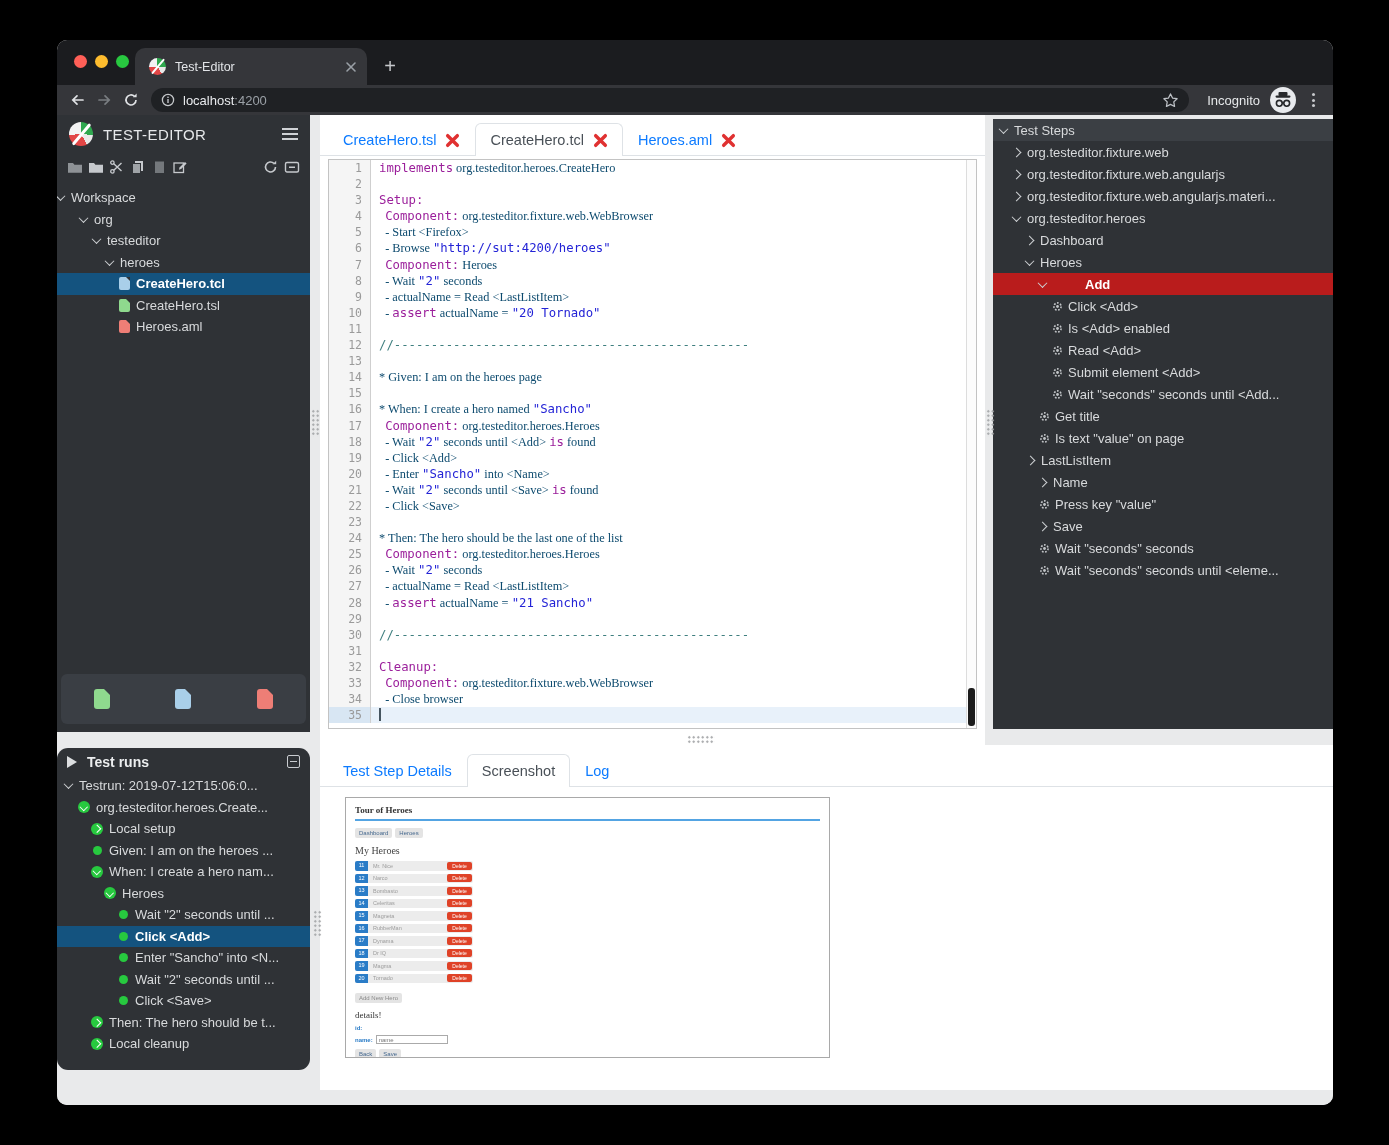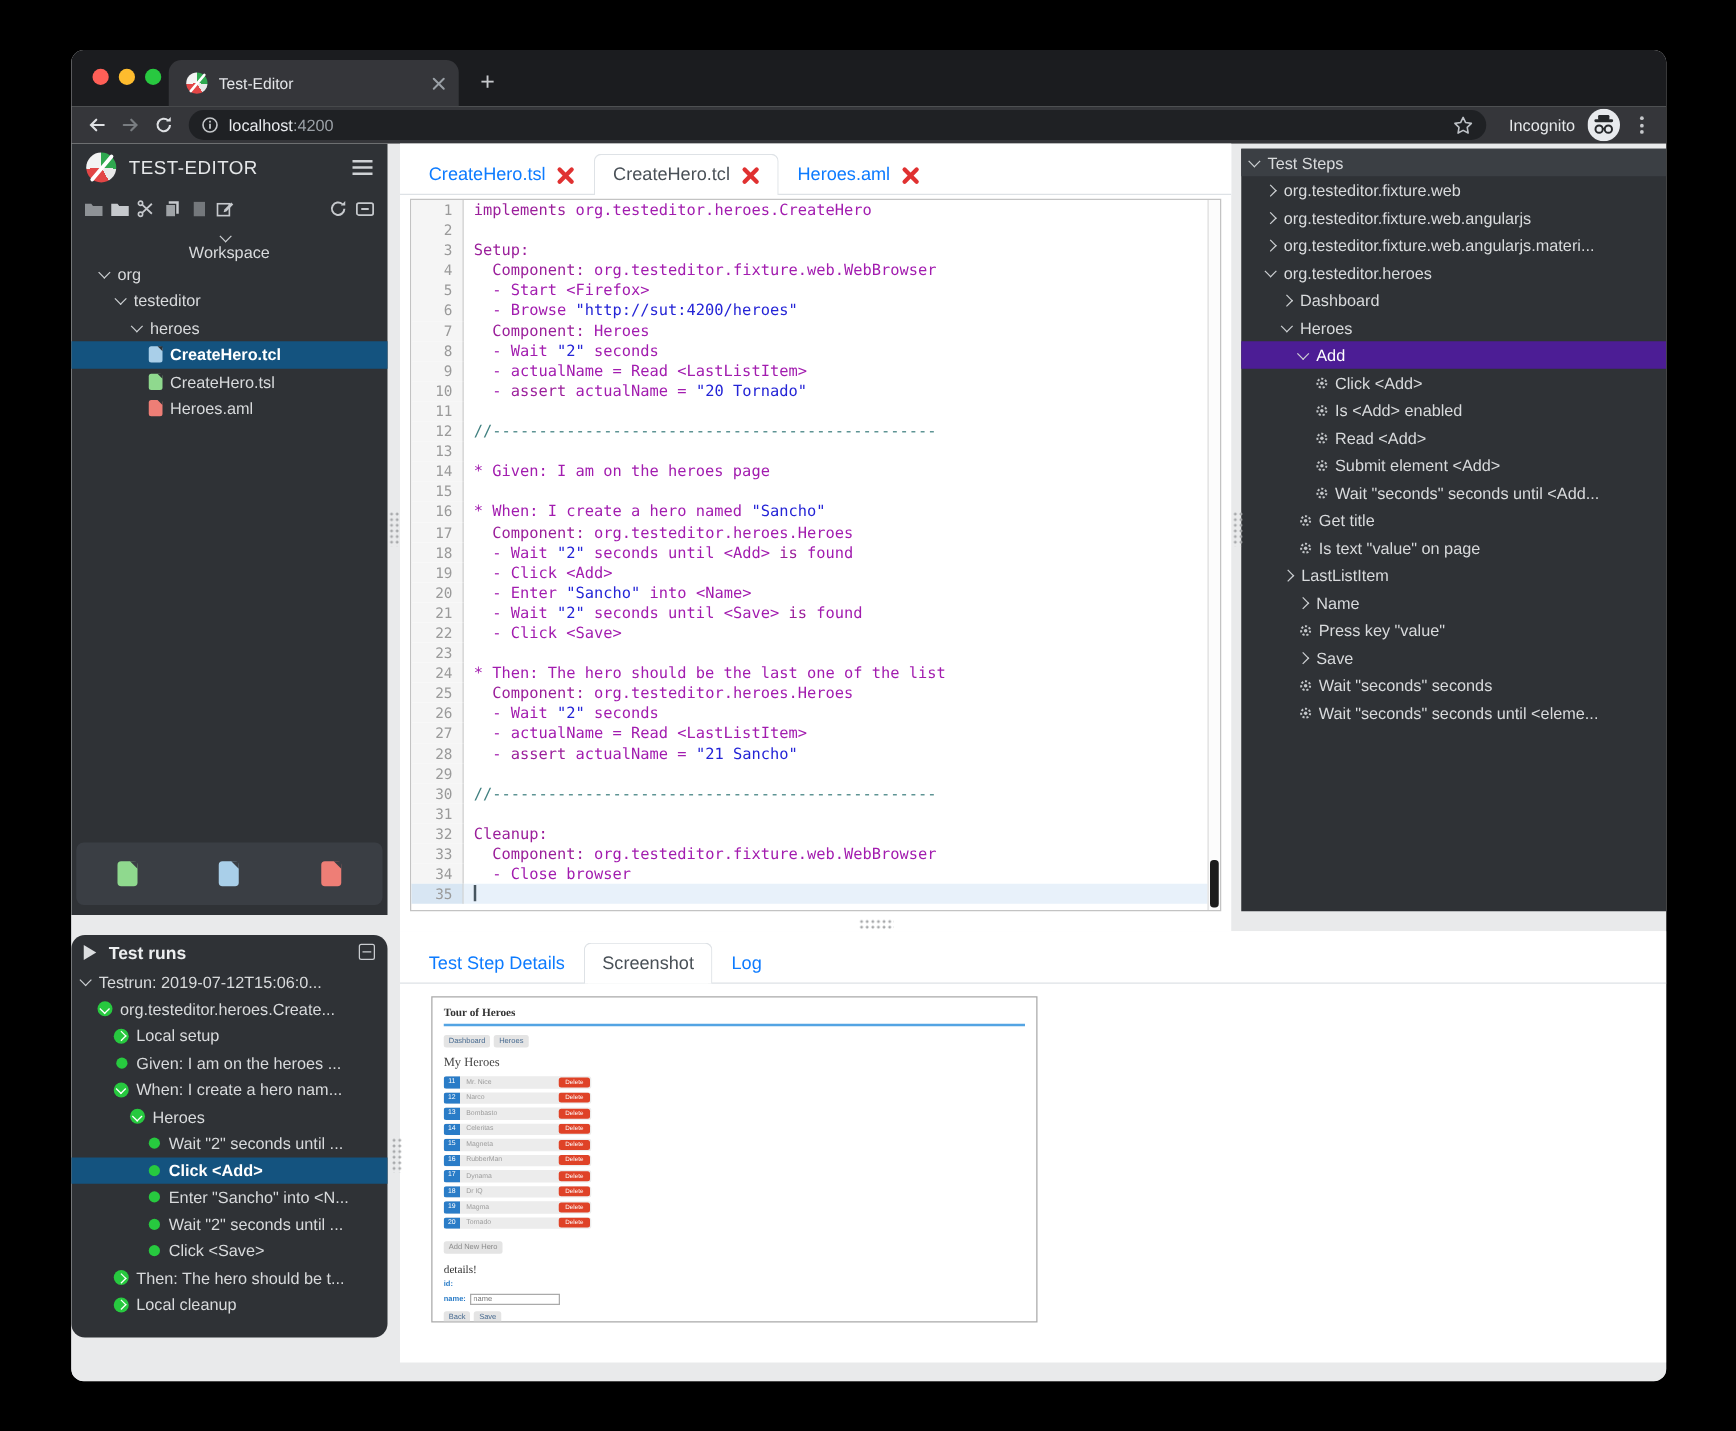--- a/index.html
+++ b/index.html
@@ -65,29 +65,29 @@
   .panel-center { position:absolute; left:263px; top:0; width:665px; height:630px; background:#fff; }
   .etabs { display:flex; align-items:flex-end; padding:4px 0 0 8px; border-bottom:1px solid #dee2e6; height:41px; background:#fff; }
   .etab { display:flex; align-items:center; gap:9px; padding:8px 14px; font-size:14.5px; color:#0d7bff; border:1px solid transparent; border-bottom:none; margin-bottom:-1px; border-radius:6px 6px 0 0; white-space:nowrap; }
   .etab.active { color:#495057; background:#fff; border-color:#dee2e6; }
   .editor { position:absolute; left:8px; right:8px; top:44px; bottom:16px; border:1px solid #c3c3c3; background:#fff; overflow:hidden; }
   .cl { display:flex; height:16.1px; }
   .ln { width:42px; flex:none; background:#f5f5f5; border-right:1px solid #cfcfcf; color:#9a9a9a; font:11.5px/16.1px "DejaVu Sans Mono",monospace; text-align:right; padding-right:8px; }
   .ct { flex:1; font:12.3px/16.1px "DejaVu Sans Mono",monospace; padding-left:8px; white-space:pre; color:#111; }
   .cl.cur .ln { background:#d8e6f3; }
   .cl.cur .ct { background:#e8f1fa; }
-  .tok-k { color:#9b1f9b; } .tok-s { color:#2424d6; } .tok-c { color:#3f7f7f; } .tok-p { color:#a21caf; }
+  .tok-k { color:#9b1f9b; } .tok-s { color:#2424d6; } .tok-c { color:#3f7f7f; } .tok-p { color:#0c4a6e;font-family:Liberation Serif, serif; }
   .caret { display:inline-block; width:1.5px; height:13px; background:#46555f; vertical-align:-2px; }
   .vsb { position:absolute; right:0; top:0; bottom:0; width:10px; border-left:1px solid #ddd; background:#fcfcfc; }
   .vsb-thumb { position:absolute; right:1px; bottom:2px; width:7px; height:38px; background:#1c1c1c; border-radius:3px; }
 
   .panel-right { left:936px; top:4px; width:340px; height:610px; }
   .srow { height:22px; display:flex; align-items:center; font-size:13px; white-space:nowrap; overflow:hidden; }
   .srow.shead { background:#3b3f44; }
-  .srow.sel { background:#4c1d95; color:#fff; font-weight:400; }
+  .srow.sel { background:#b91c1c; color:#fff; font-weight:700;gap:32px; }
   .srow .gear { margin-right:5px; flex:none; }
 
   .panel-bottom { position:absolute; left:263px; top:630px; width:1013px; height:345px; background:#fff; }
   .btabs { padding-top:6px; height:42px; }
 
   
   .vhandle { position:absolute; width:9px; height:28px; background-image:radial-gradient(circle,#a6a8aa 1px,transparent 1.3px); background-size:4.5px 4.5px; }
   .hhandle { position:absolute; width:28px; height:9px; background-image:radial-gradient(circle,#a6a8aa 1px,transparent 1.3px); background-size:4.5px 4.5px; }
 
   
@@ -214,21 +214,21 @@
         <svg width="17" height="16" viewBox="0 0 16 16">
             <path d="M13 8 a5 5 0 1 1 -1.6 -3.7" stroke="#c6c9cd" stroke-width="1.6" fill="none"></path>
             <path d="M13.7 1.8 v3.5 h-3.5 z" fill="#c6c9cd"></path>
           </svg>
         <svg width="16" height="16" viewBox="0 0 16 16">
             <rect x="1.5" y="3.5" width="13" height="9.5" rx="1.5" stroke="#c6c9cd" stroke-width="1.4" fill="none"></rect>
             <path d="M5 8.2 h6" stroke="#c6c9cd" stroke-width="1.5"></path>
           </svg>
       </div>
       <div id="workspace-tree" style="margin-top:6px;">
-          <div class="trow" style=" flex-direction: column;">
+          <div class="trow" style="">
             <span class="chev down"></span>
             <span class="tlabel">Workspace</span>
           </div>
           <div class="trow" style="padding-left: 23px;">
             <span class="chev down"></span>
             <span class="tlabel">org</span>
           </div>
           <div class="trow" style="padding-left: 36px;">
             <span class="chev down"></span>
             <span class="tlabel">testeditor</span>

